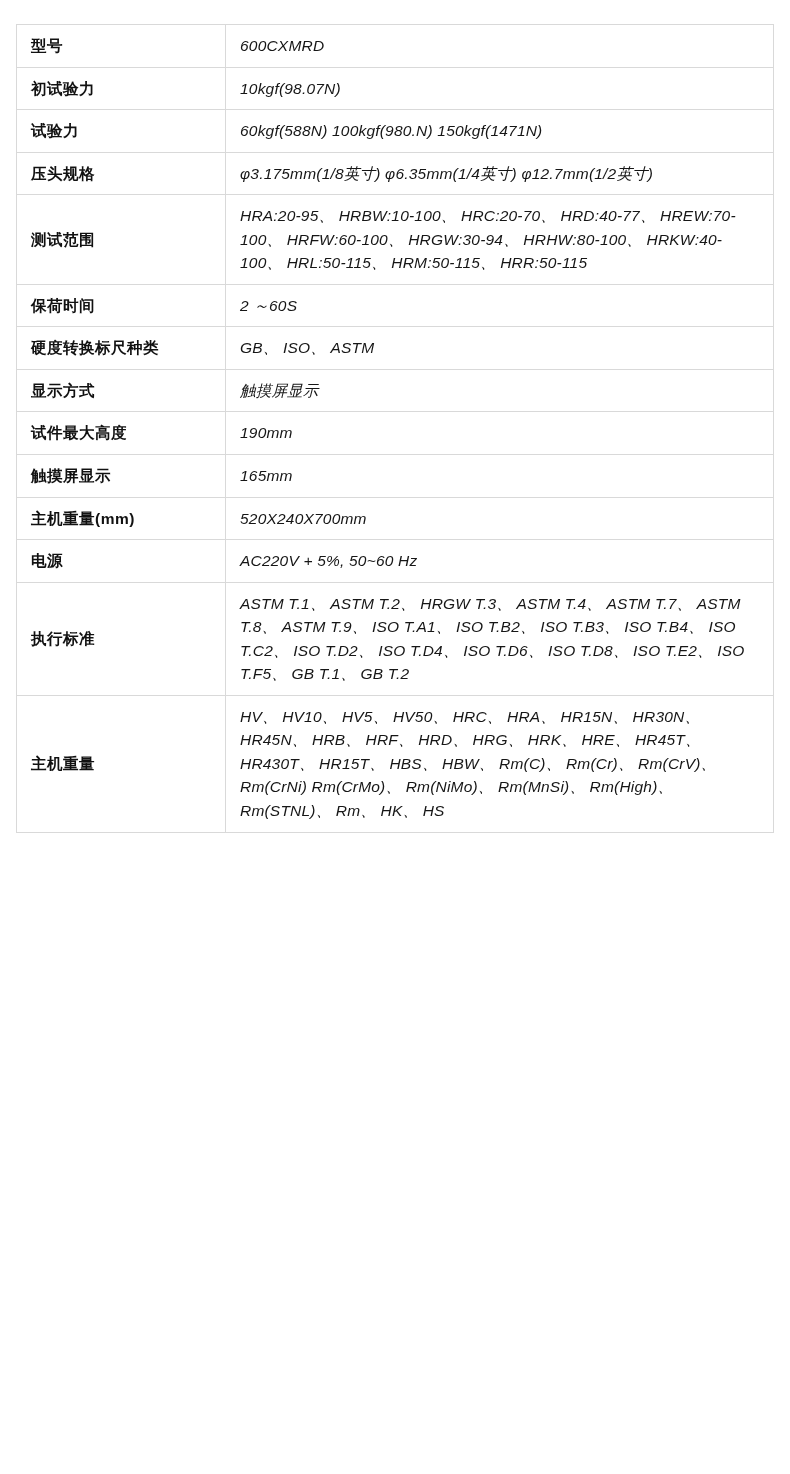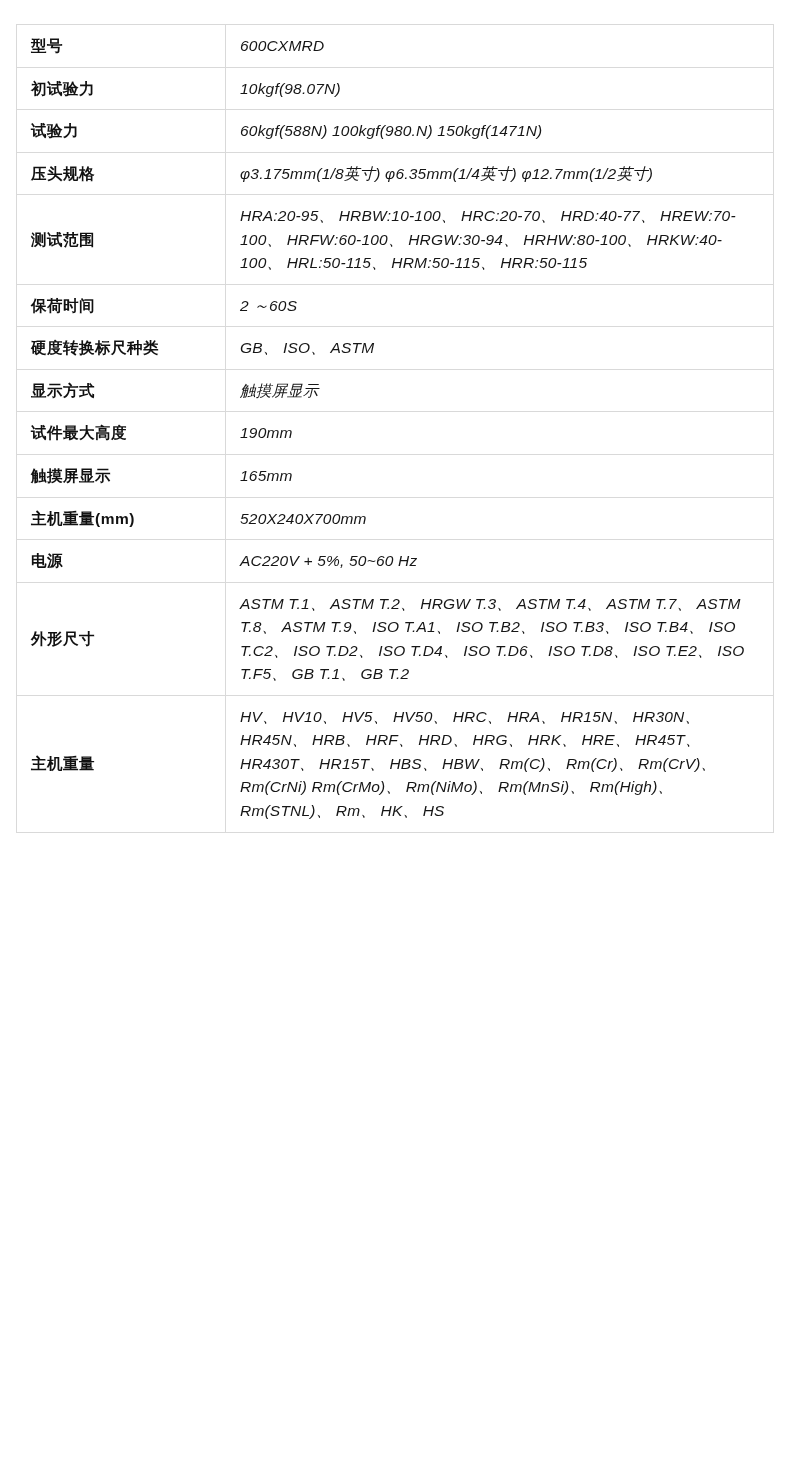--- a/index.html
+++ b/index.html
@@ -96,21 +96,21 @@
       </tr>
       <tr>
         <td class="label">主机重量(mm)</td>
         <td class="value">520X240X700mm</td>
       </tr>
       <tr>
         <td class="label">电源</td>
         <td class="value">AC220V + 5%, 50~60 Hz</td>
       </tr>
       <tr class="multi">
-        <td class="label">外形尺寸</td>
+        <td class="label">执行标准</td>
         <td class="value">ASTM T.1、 ASTM T.2、 HRGW T.3、 ASTM T.4、 ASTM T.7、 ASTM T.8、 ASTM T.9、 ISO T.A1、 ISO T.B2、 ISO T.B3、 ISO T.B4、 ISO T.C2、 ISO T.D2、 ISO T.D4、 ISO T.D6、 ISO T.D8、 ISO T.E2、 ISO T.F5、 GB T.1、 GB T.2</td>
       </tr>
       <tr class="multi">
         <td class="label">主机重量</td>
         <td class="value">HV、 HV10、 HV5、 HV50、 HRC、 HRA、 HR15N、 HR30N、 HR45N、 HRB、 HRF、 HRD、 HRG、 HRK、 HRE、 HR45T、 HR430T、 HR15T、 HBS、 HBW、 Rm(C)、 Rm(Cr)、 Rm(CrV)、 Rm(CrNi) Rm(CrMo)、 Rm(NiMo)、 Rm(MnSi)、 Rm(High)、 Rm(STNL)、 Rm、 HK、 HS</td>
       </tr>
     </tbody>
   </table>
 </div>
 

